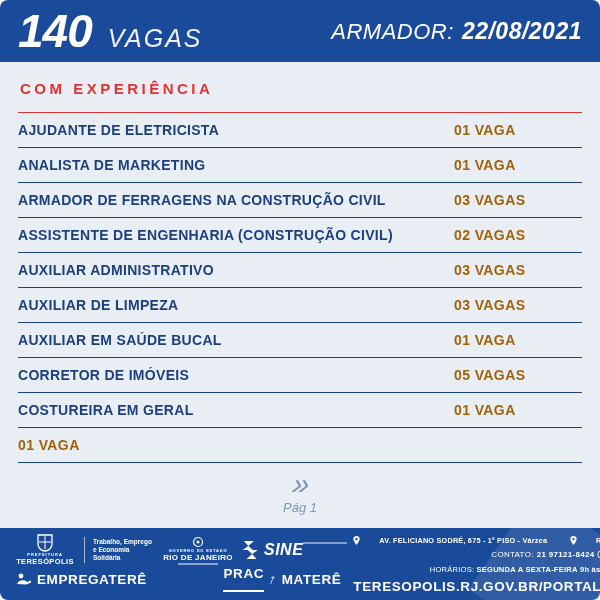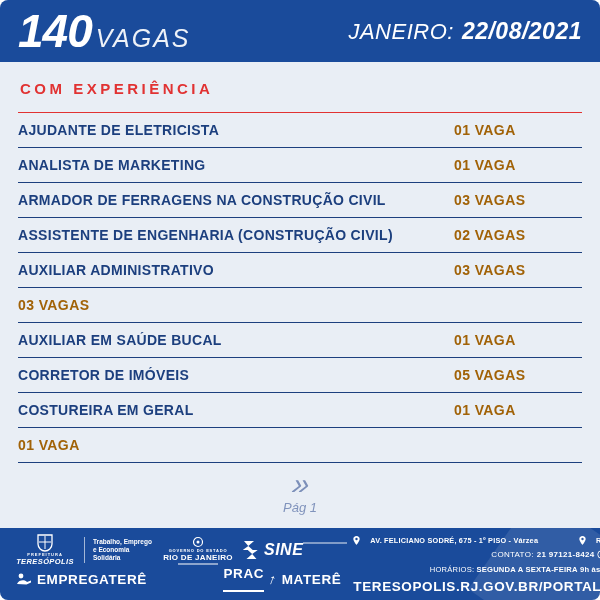--- a/index.html
+++ b/index.html
@@ -8,21 +8,21 @@
     width:600px; height:600px; border-radius:8px; overflow:hidden;
     display:flex; flex-direction:column; background:#E9EEF5;
   }
 
   
   .header {
     height:62px; background:#1A4B9B; color:#fff; flex:0 0 62px;
     display:flex; align-items:center; justify-content:space-between;
     padding:0 18px 0 18px;
   }
-  .header-left { display:flex; align-items:baseline; gap:4px; }
+  .header-left { display:flex; align-items:baseline; gap:16px; }
   .big-count { font-size:46px; font-weight:800; font-style:italic; letter-spacing:-1px; }
   .big-count-label { font-size:25px; font-weight:300; font-style:italic; letter-spacing:2px; color:rgba(255,255,255,.93); }
   .header-right { display:flex; align-items:baseline; gap:8px; font-style:italic; }
   .validity-label { font-size:22px; font-weight:400; letter-spacing:.5px; }
   .validity-date  { font-size:23px; font-weight:800; letter-spacing:.5px; }
 
   
   .main { flex:1 1 auto; padding:14px 18px 0 18px; position:relative; }
   .section-title {
     color:#E13232; font-size:15px; font-weight:800; letter-spacing:3.5px;
@@ -54,39 +54,39 @@
   }
   .footer::after {
     content:""; position:absolute; right:-30px; bottom:-40px; width:140px; height:120px;
     background:rgba(255,255,255,.10); transform:rotate(35deg);
   }
   .footer-left { flex:0 0 285px; display:flex; flex-direction:column; justify-content:space-between; }
   .logos-row { display:flex; align-items:center; gap:8px; height:32px; }
   .logo-teresopolis { display:flex; flex-direction:column; align-items:center; width:62px; }
   .crest { width:16px; height:18px; }
   .logo-teresopolis .pref { font-size:4px; letter-spacing:1px; font-weight:700; }
-  .logo-teresopolis .city { font-size:7.5px; font-weight:800; letter-spacing:.4px;font-style:italic; }
+  .logo-teresopolis .city { font-size:7.5px; font-weight:800; letter-spacing:.4px; }
   .vdiv { width:1px; height:26px; background:rgba(255,255,255,.6); }
   .dept-text { font-size:6.5px; line-height:8px; font-weight:700; white-space:pre-line; width:62px; }
   .logo-rj { display:flex; flex-direction:column; align-items:center; width:70px; }
   .logo-rj .gov { font-size:4px; letter-spacing:.8px; font-weight:700; }
   .logo-rj .state { font-size:8px; font-weight:800; letter-spacing:.3px; }
   .logo-rj .subbar { width:40px; height:2px; background:rgba(255,255,255,.5); margin-top:1px; }
   .logo-sine { display:flex; align-items:center; gap:3px; }
   .logo-sine .sine-word { font-size:16px; font-weight:800; font-style:italic; letter-spacing:.5px; }
   .sine-text-wrap { display:flex; flex-direction:row; align-items:flex-start; }
   .sine-text-wrap .subbar { width:44px; height:2px; background:rgba(255,255,255,.45); margin-top:1px; }
   .brands-row { display:flex; align-items:center; justify-content:space-between; padding:0 6px 2px 2px;gap:32px; }
   .brand { display:flex; align-items:center; gap:5px; font-size:13.5px; font-weight:800; letter-spacing:.6px; }
   .prac-left { border-bottom:2px solid #fff; padding-bottom:9px;margin-left:13px; }
   .arrow-ico { display:inline-block; font-weight:800; font-size:14px; transform:rotate(20deg); }
 
   .footer-right { flex:1 1 auto; display:flex; flex-direction:column; align-items:center; justify-content:space-between; padding:2px 0 0 6px; position:relative; z-index:2; }
   .addr-row { display:flex; gap:14px; width:100%; justify-content:space-between; }
-  .addr { display:flex; align-items:center; gap:10px; font-size:7.3px; font-weight:600; letter-spacing:.2px; }
+  .addr { display:flex; align-items:center; gap:19px; font-size:7.3px; font-weight:600; letter-spacing:.2px; }
   .pin { width:7px; height:9px; flex:0 0 auto; }
   .contact-row { display:flex; align-items:center; gap:3px; font-size:8px; }
   .contact-label { font-weight:400; letter-spacing:.3px; }
   .contact-number { font-weight:800; letter-spacing:.3px; }
   .wa { width:9px; height:9px; }
   .hours-row { font-size:7.6px; letter-spacing:.2px; }
   .hours-label { font-weight:400; }
   .hours-bold { font-weight:800; }
   .hours-time { font-weight:800; }
   .website {
@@ -98,21 +98,21 @@
 <body>
 
 <div class="card">
 
   <div class="header">
     <div class="header-left">
       <span class="big-count">140</span>
       <span class="big-count-label">VAGAS</span>
     </div>
     <div class="header-right">
-      <span class="validity-label">JANEIRO:</span>
+      <span class="validity-label">ARMADOR:</span>
       <span class="validity-date">22/08/2021</span>
     </div>
   </div>
 
   <div class="main">
     <div class="section-title">COM EXPERIÊNCIA</div>
 
     <div class="job-row">
       <span class="job-title">AJUDANTE DE ELETRICISTA</span>
       <span class="job-count">01 VAGA</span>
@@ -127,20 +127,21 @@
     </div>
     <div class="job-row">
       <span class="job-title">ASSISTENTE DE ENGENHARIA (CONSTRUÇÃO CIVIL)</span>
       <span class="job-count">02 VAGAS</span>
     </div>
     <div class="job-row">
       <span class="job-title">AUXILIAR ADMINISTRATIVO</span>
       <span class="job-count">03 VAGAS</span>
     </div>
     <div class="job-row">
+      <span class="job-title">AUXILIAR DE LIMPEZA</span>
       <span class="job-count">03 VAGAS</span>
     </div>
     <div class="job-row">
       <span class="job-title">AUXILIAR EM SAÚDE BUCAL</span>
       <span class="job-count">01 VAGA</span>
     </div>
     <div class="job-row">
       <span class="job-title">CORRETOR DE IMÓVEIS</span>
       <span class="job-count">05 VAGAS</span>
     </div>

